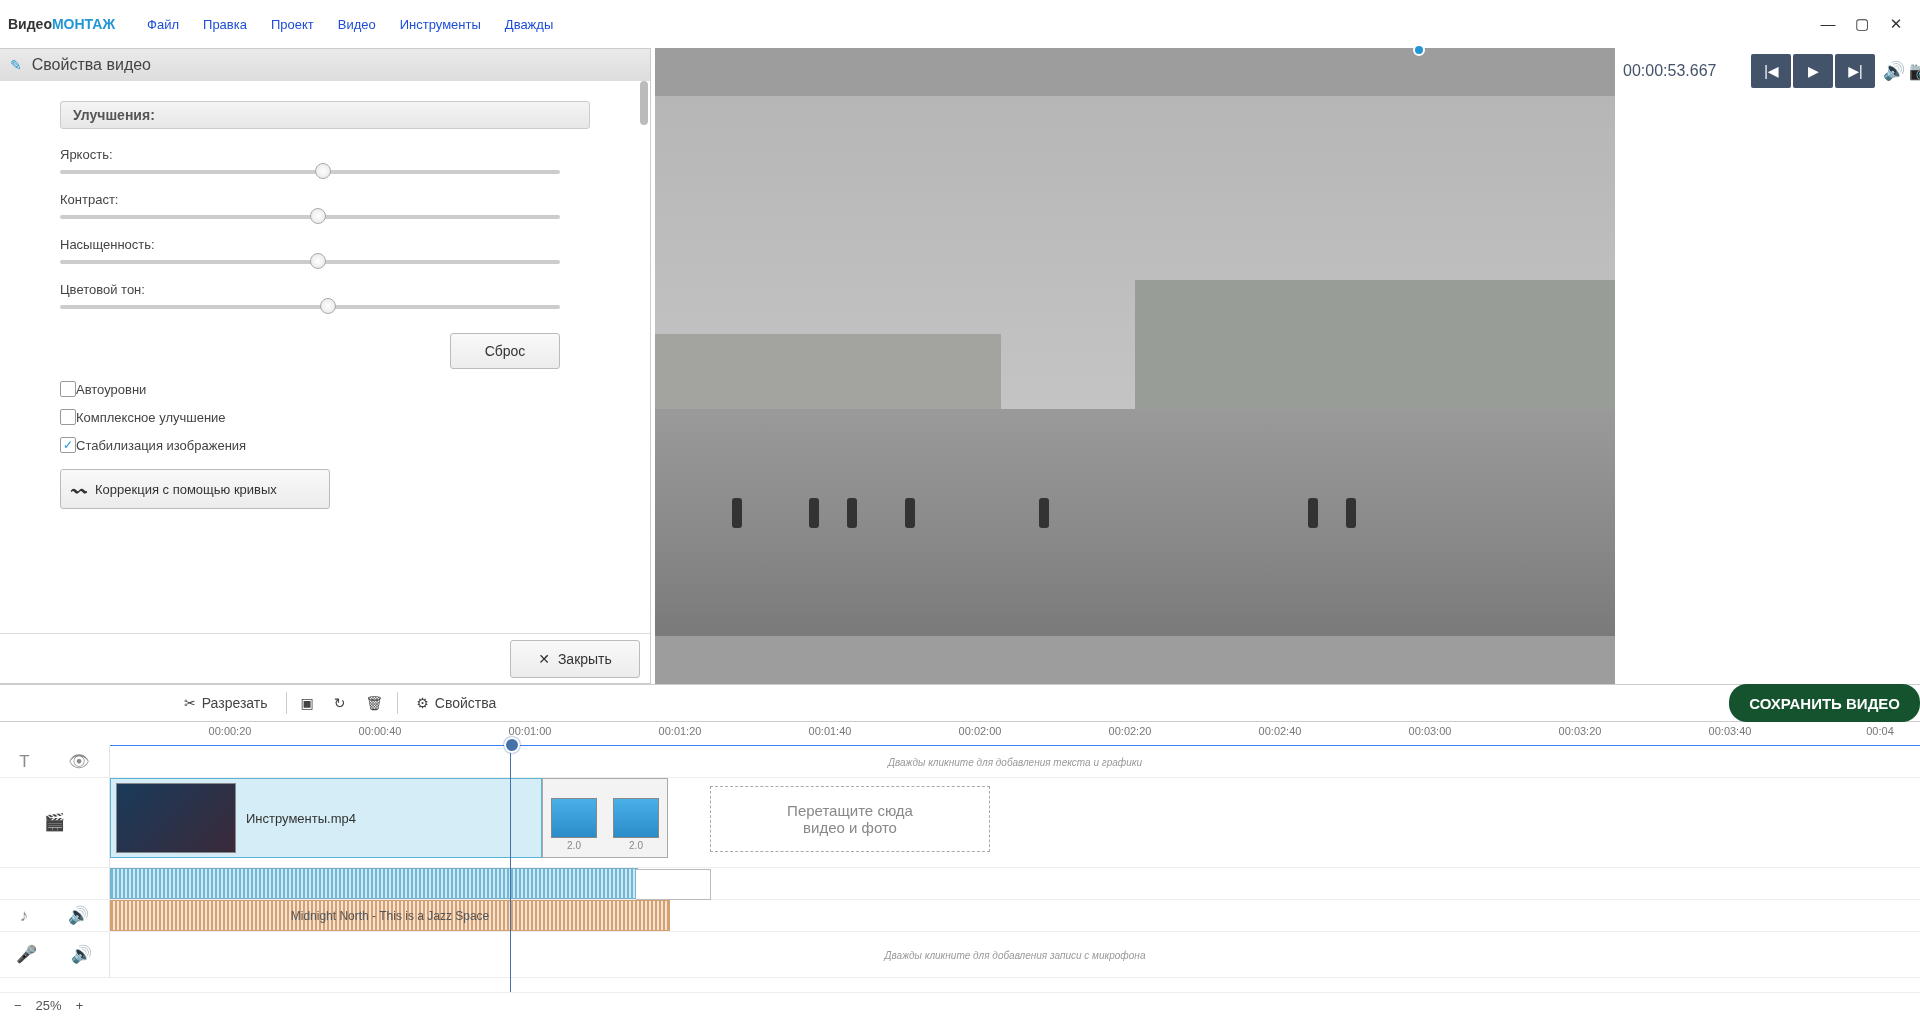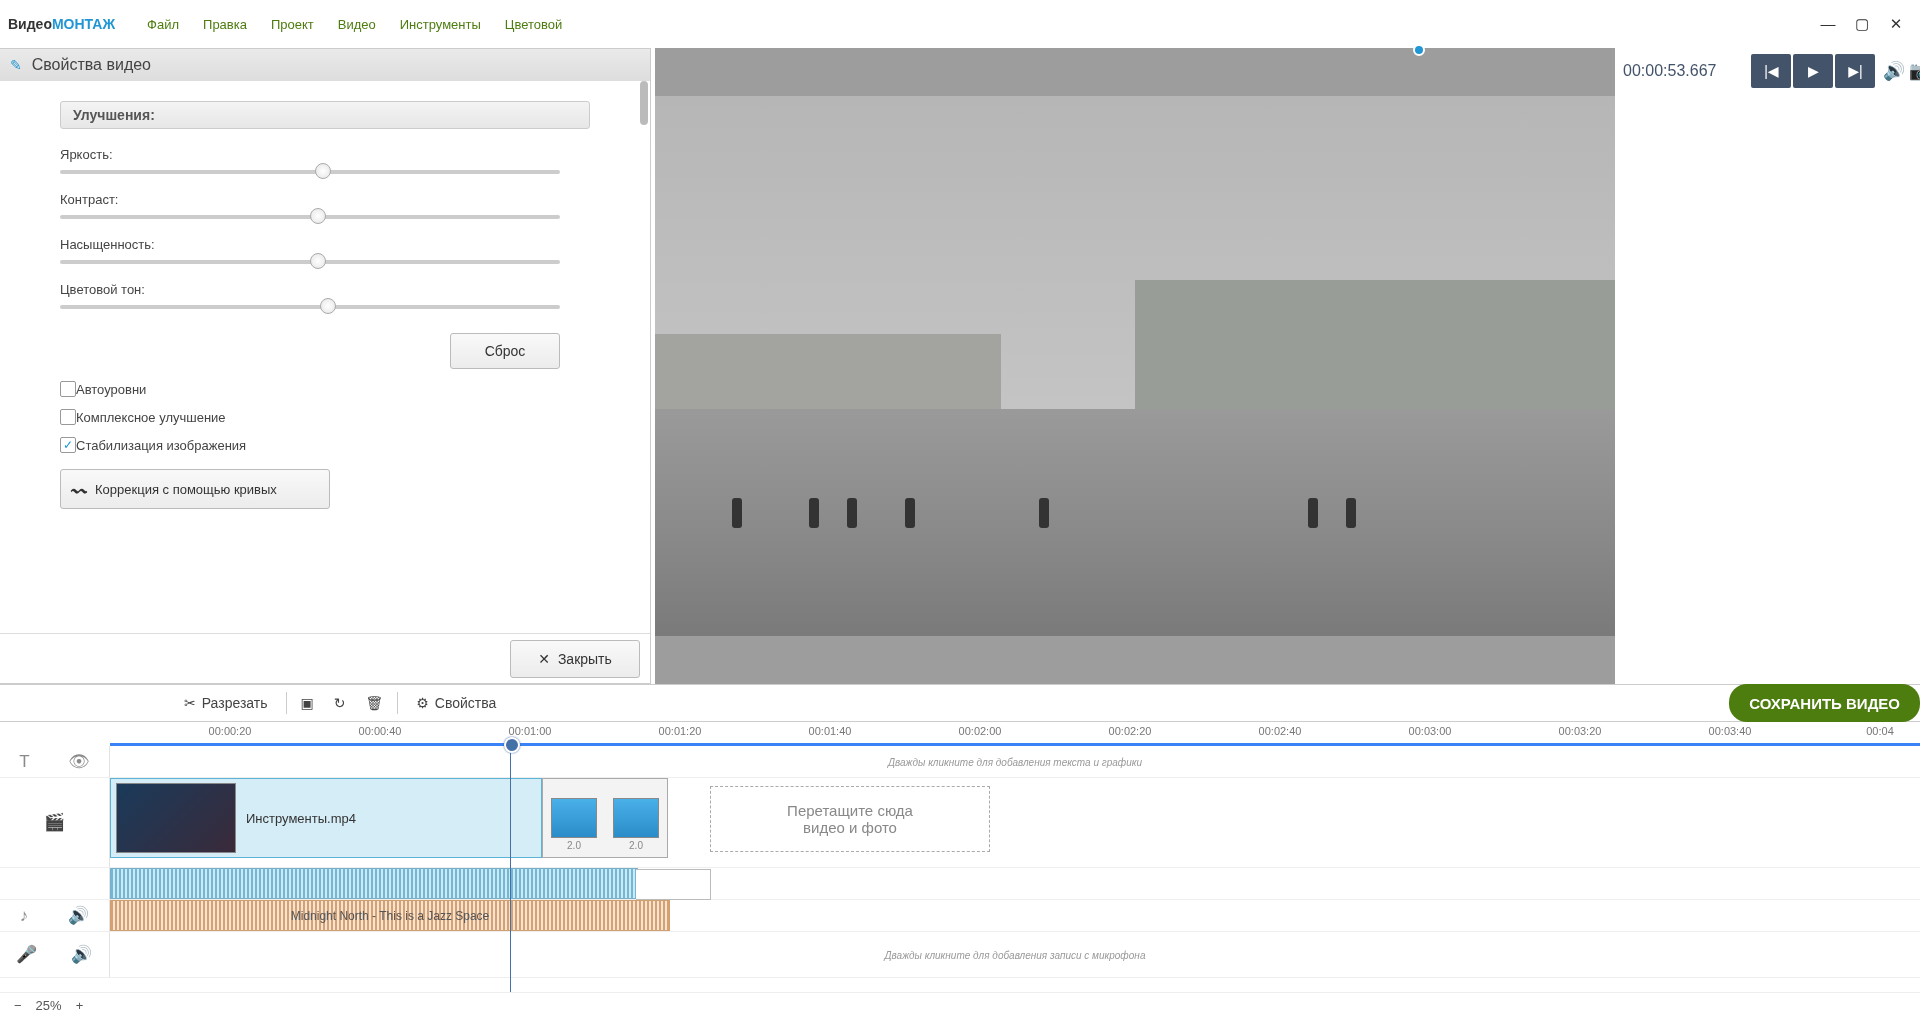--- a/index.html
+++ b/index.html
@@ -3,21 +3,21 @@
 <meta charset="utf-8">
 <style>
 * { margin:0; padding:0; box-sizing:border-box; font-family:"Segoe UI",Tahoma,sans-serif; }
 body { background:#fff; color:#333; width:1920px; height:1026px; overflow:hidden; font-size:14px; }
 
 
 .menubar { height:48px; display:flex; align-items:center; padding:0 8px; }
 .logo { font-weight:bold; font-size:14px; margin-right:20px; }
 .logo .brand1 { color:#333; }
 .logo .brand2 { color:#2196d4; }
-.menu-item { padding:4px 12px; font-size:13px; cursor:pointer; color:#4d7c0f; }
+.menu-item { padding:4px 12px; font-size:13px; cursor:pointer; color:#1d4ed8; }
 .winctrl { margin-left:auto; display:flex; gap:2px; }
 .winctrl span { width:32px; text-align:center; font-size:15px; cursor:pointer; color:#333; }
 
 
 .top-area { display:flex; height:636px; }
 
 
 .props { width:704px; border:1px solid #ccc; border-left:none; display:flex; flex-direction:column; position:relative; }
 .props-header { height:32px; background:linear-gradient(#eaeaea,#ddd); display:flex; align-items:center; padding:0 10px; font-size:16px; color:#444; }
 .props-header .pencil { color:#2196d4; margin-right:10px; font-size:14px; }
@@ -53,25 +53,25 @@
 .play-controls { margin:0 auto; display:flex; gap:2px; transform:translateX(35px); }
 .pcbtn { width:40px; height:34px; background:#43536a; color:#fff; display:flex; align-items:center; justify-content:center; font-size:14px; cursor:pointer; border-radius:2px; }
 .aspect { font-size:15px; color:#43536a; margin-right:12px; }
 .rbtn { width:26px; height:26px; color:#43536a; display:flex; align-items:center; justify-content:center; font-size:18px; cursor:pointer; }
 
 
 .toolbar { height:38px; border-top:1px solid #ccc; border-bottom:1px solid #ccc; display:flex; align-items:center; padding-left:170px; }
 .tbtn { display:flex; align-items:center; gap:6px; font-size:14px; color:#444; padding:0 14px; cursor:pointer; }
 .tbtn.icon-only { padding:0 10px; }
 .divider { width:1px; height:22px; background:#ccc; margin:0 4px; }
-.save-btn { margin-left:auto; height:38px; padding:0 20px; background:#4d7c0f; color:#fff; font-weight:bold; font-size:15px; display:flex; align-items:center; cursor:pointer;border-radius:18px; }
+.save-btn { margin-left:auto; height:38px; padding:0 20px; background:#14532d; color:#fff; font-weight:bold; font-size:15px; display:flex; align-items:center; cursor:pointer;border-radius:18px; }
 
 
 .timeline { height:296px; display:flex; flex-direction:column; }
-.ruler { height:24px; position:relative; border-bottom:3px solid #3b82f6; margin-left:110px; }
+.ruler { height:24px; position:relative; border-bottom:1px solid #3b82f6; margin-left:110px; }
 .ruler .tick { position:absolute; top:3px; font-size:11px; color:#777; transform:translateX(-50%); }
 .tracks { flex:1; display:flex; flex-direction:column; position:relative; }
 .track { display:flex; align-items:stretch; border-bottom:1px solid #eee; }
 .track-head { width:110px; display:flex; align-items:center; justify-content:space-around; color:#8a8a8a; font-size:17px; border-right:1px solid #e3e3e3; }
 .track-body { flex:1; position:relative; background:#fff; }
 .track.text { height:32px; }
 .track.video1 { height:90px; background:#fff; }
 .track.video1 .track-body { background:#fff; }
 .track.audio1 { height:32px; }
 .track.music { height:32px; }
@@ -98,21 +98,21 @@
 
 <div class="menubar">
   <div class="logo">
     <span class="brand1">Видео</span><span class="brand2">МОНТАЖ</span>
   </div>
   <div class="menu-item">Файл</div>
   <div class="menu-item">Правка</div>
   <div class="menu-item">Проект</div>
   <div class="menu-item">Видео</div>
   <div class="menu-item">Инструменты</div>
-  <div class="menu-item">Цветовой</div>
+  <div class="menu-item">Дважды</div>
   <div class="winctrl">
     <span>—</span>
     <span>▢</span>
     <span>✕</span>
   </div>
 </div>
 
 <div class="top-area">
 
   <div class="props">

